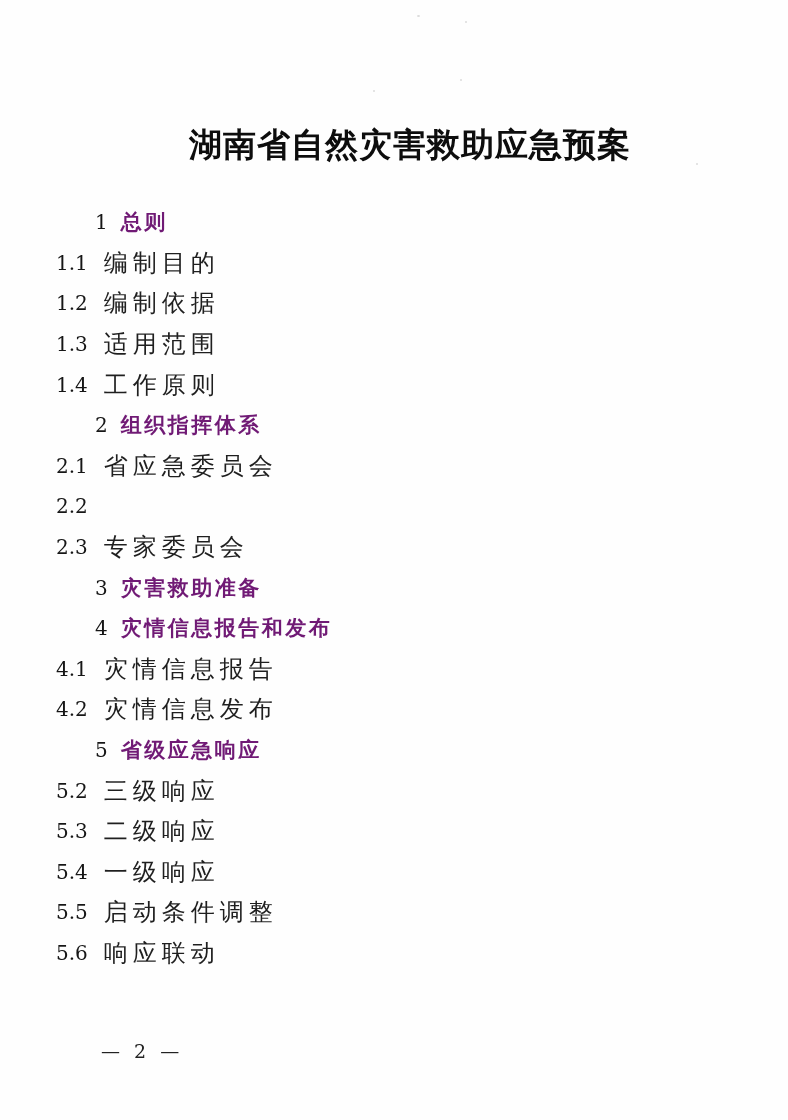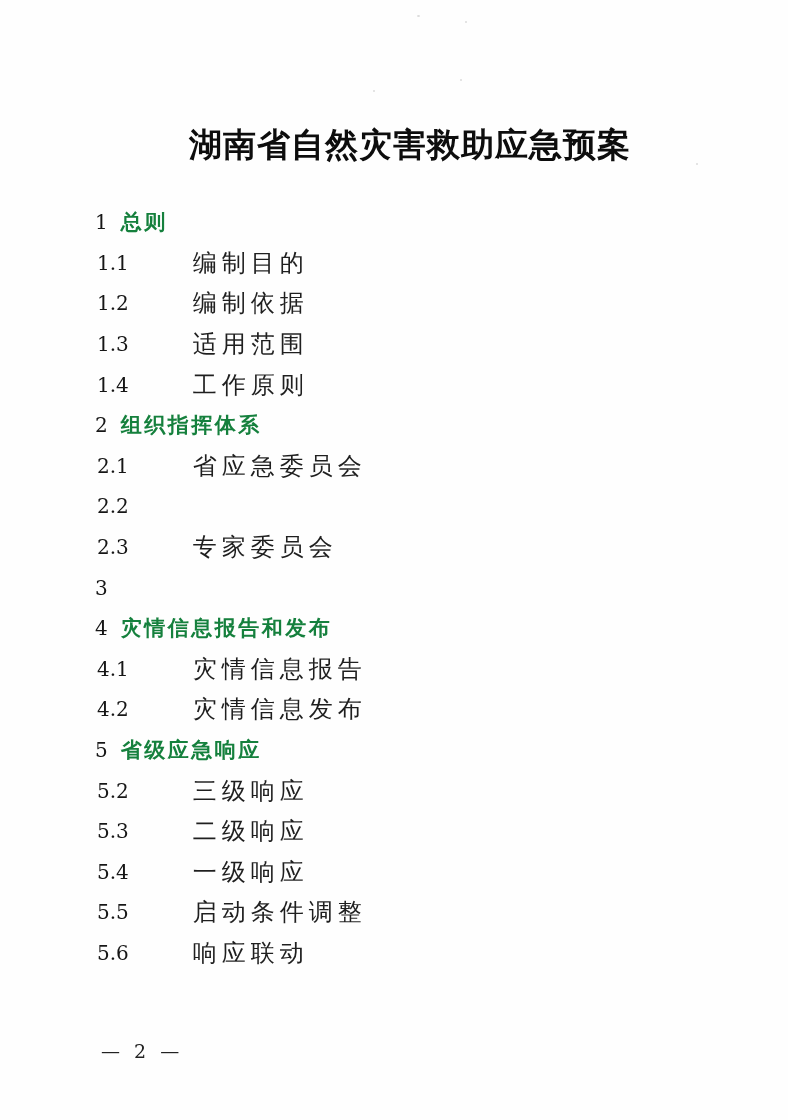--- a/index.html
+++ b/index.html
@@ -46,23 +46,23 @@
     font-size: 20px;
     color: #161616;
   }
   .toc-row.level-1 { padding-left: 95px; }
   .toc-row.level-1 .num { margin-right: 13px; }
   .toc-row.level-1 .label {
     font-family: Liberation Sans, sans-serif;
     font-weight: 700;
     font-size: 21px;
     letter-spacing: 2.5px;
-    color: #15803d;
+    color: #701a75;
   }
-  .toc-row.level-2 { padding-left: 97px; gap: 48px; }
+  .toc-row.level-2 { padding-left: 56px; }
   .toc-row.level-2 .num { margin-right: 16px; }
   .toc-row.level-2 .label {
     font-family: "DejaVu Serif", "Liberation Serif", serif;
     font-size: 24px;
     letter-spacing: 5px;
     color: #1f1f1f;
   }
   .page-number {
     position: absolute;
     left: 101px;
@@ -117,20 +117,21 @@
       </div>
       <div class="toc-row level-2">
         <span class="num">2.2</span>
       </div>
       <div class="toc-row level-2">
         <span class="num">2.3</span>
         <span class="label">专家委员会</span>
       </div>
       <div class="toc-row level-1">
         <span class="num">3</span>
+        <span class="label">灾害救助准备</span>
       </div>
       <div class="toc-row level-1">
         <span class="num">4</span>
         <span class="label">灾情信息报告和发布</span>
       </div>
       <div class="toc-row level-2">
         <span class="num">4.1</span>
         <span class="label">灾情信息报告</span>
       </div>
       <div class="toc-row level-2">

